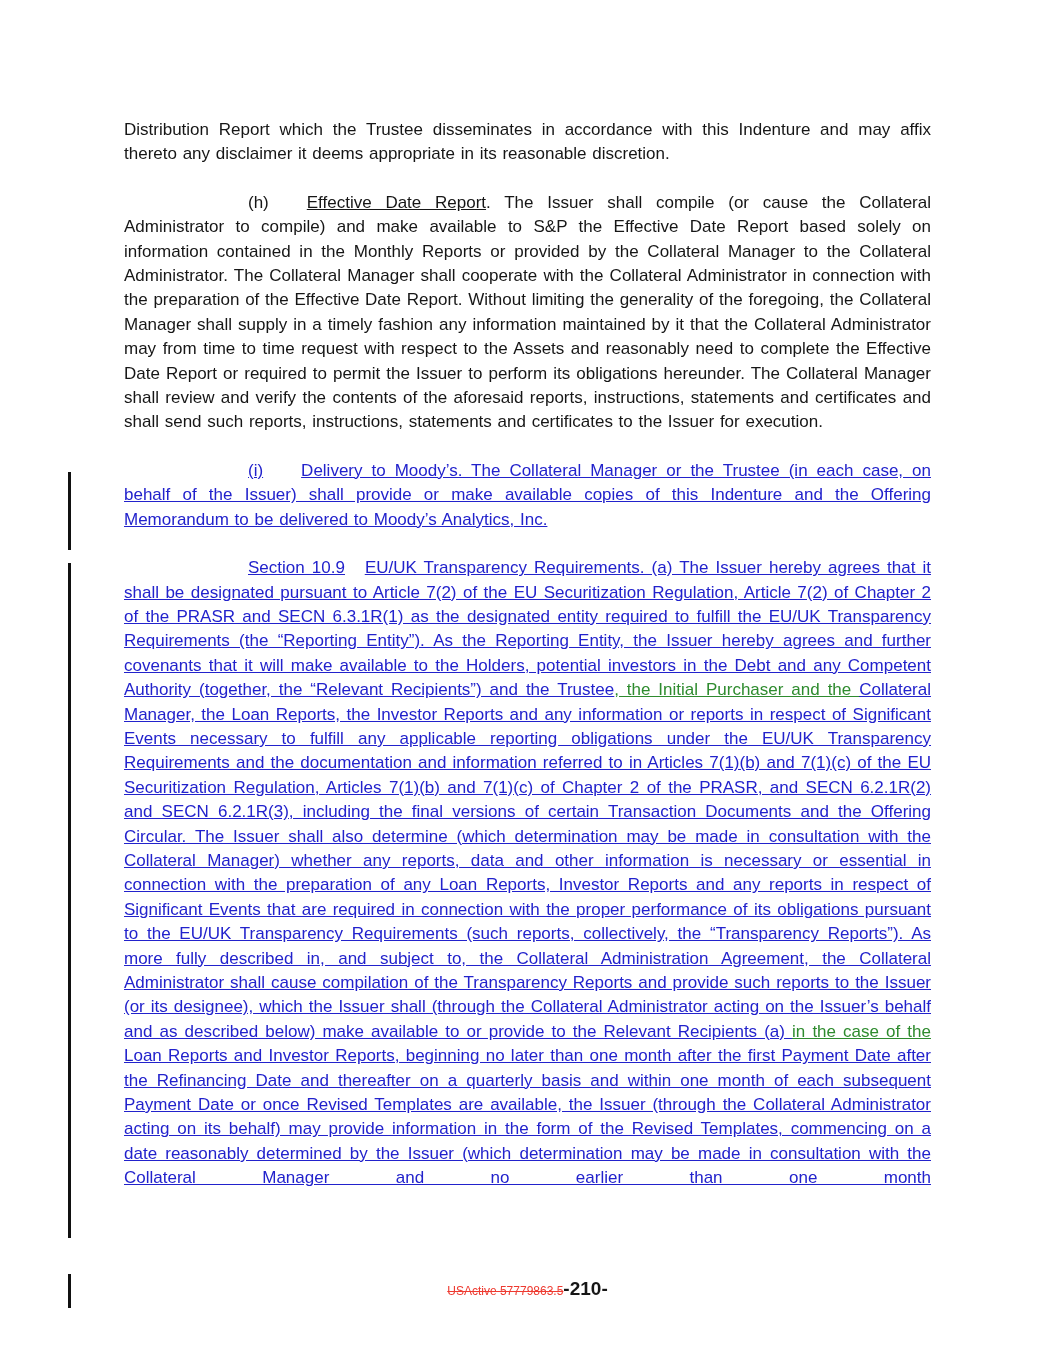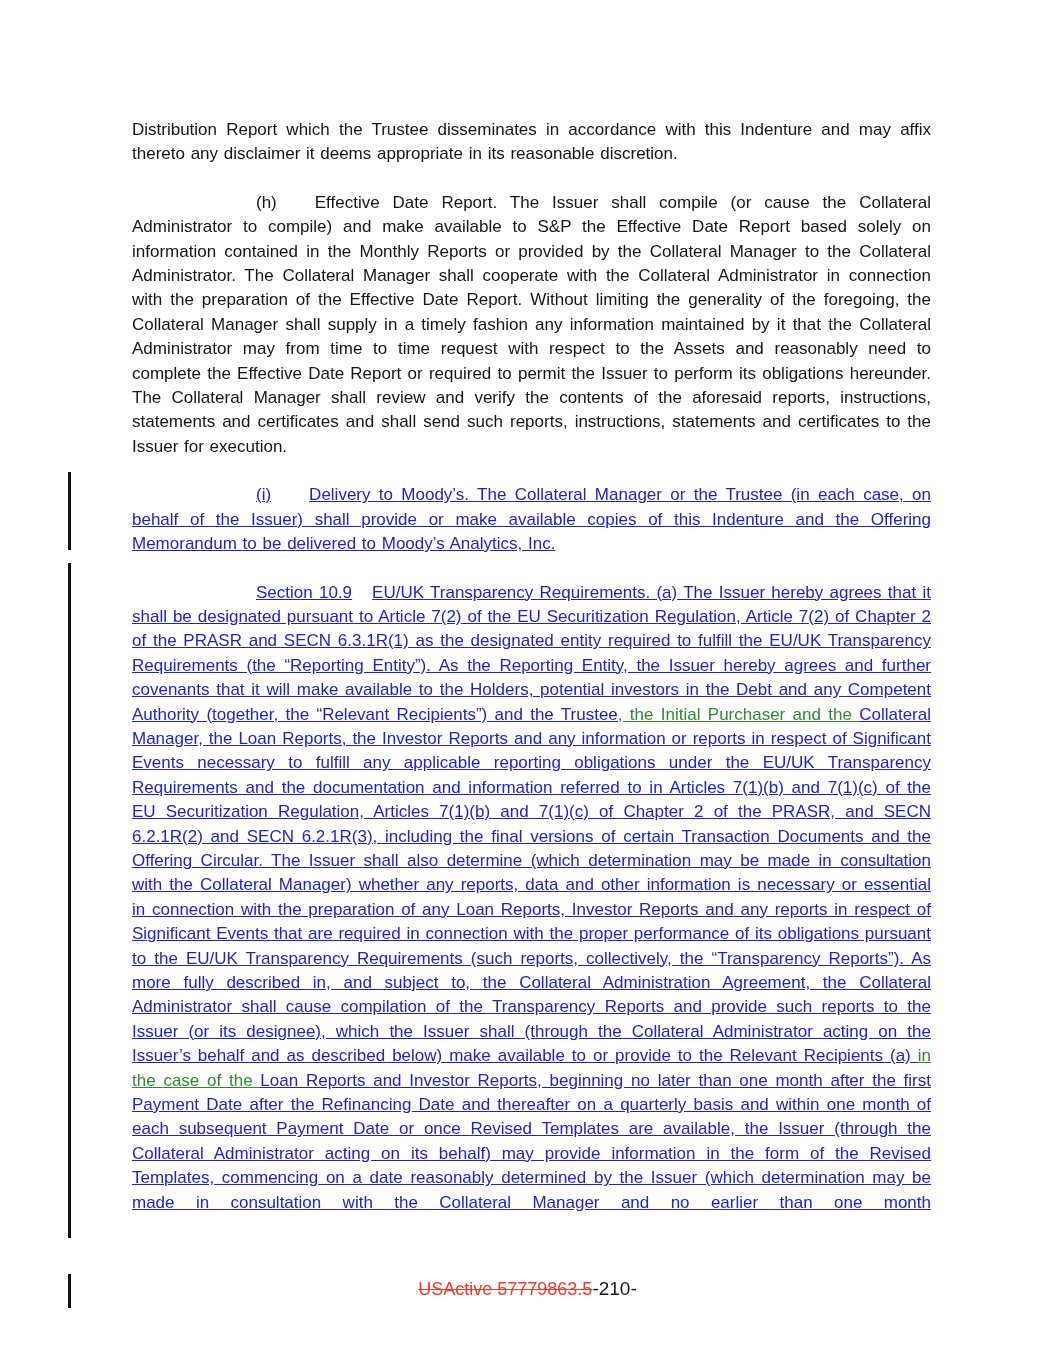--- a/index.html
+++ b/index.html
@@ -19,29 +19,29 @@
   .content {
     position: absolute;
     left: 124px;
     top: 118px;
     width: 807px;
   }
   p.doc {
     font-size: 17px;
     line-height: 24.4px;
     text-align: justify;
-    margin: 0 0 24px 8px;
+    margin: 0 0 24px 0;
     word-spacing: 1px;
   }
   p.indent { text-indent: 124px; }
   p.justify-last { text-align-last: justify; text-decoration: underline; }
 
   
   .r-b  { color: #161616; }
-  .r-bu { color: #161616; }
+  .r-bu { color: #161616; text-decoration: underline; }
   .r-i  { color: var(--ins-blue, #2222cc); text-decoration: underline; }
   .r-g  { color: var(--ins-green, #2e8b2e); text-decoration: underline; }
   .r-tab    { display: inline-block; width: 38px; text-decoration: none; }
   .r-tab-sm { display: inline-block; width: 20px; text-decoration: none; }
 
   
   .change-bar {
     position: absolute;
     left: 68px;
     width: 3px;
@@ -55,25 +55,26 @@
     position: absolute;
     left: 0;
     top: 1278px;
     width: 100%;
     text-align: center;
     white-space: nowrap;
   }
   .file-ref {
     color: var(--del-red, #ee3a30);
     text-decoration: line-through;
-    font-size: 18px;
+    font-size: 12px;
   }
   .page-num {
     color: #161616;
     font-size: 19px;
+    font-weight: bold;
   }
 </style>
 </head>
 <body>
 
 <div class="page">
 
   <div class="change-bar bar-1"></div>
   <div class="change-bar bar-2"></div>
   <div class="change-bar bar-3"></div>

